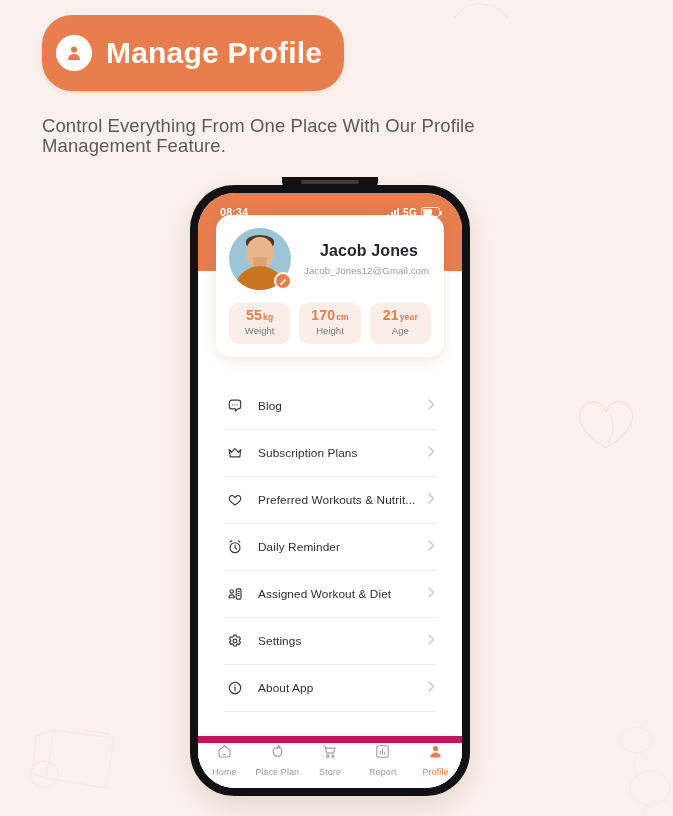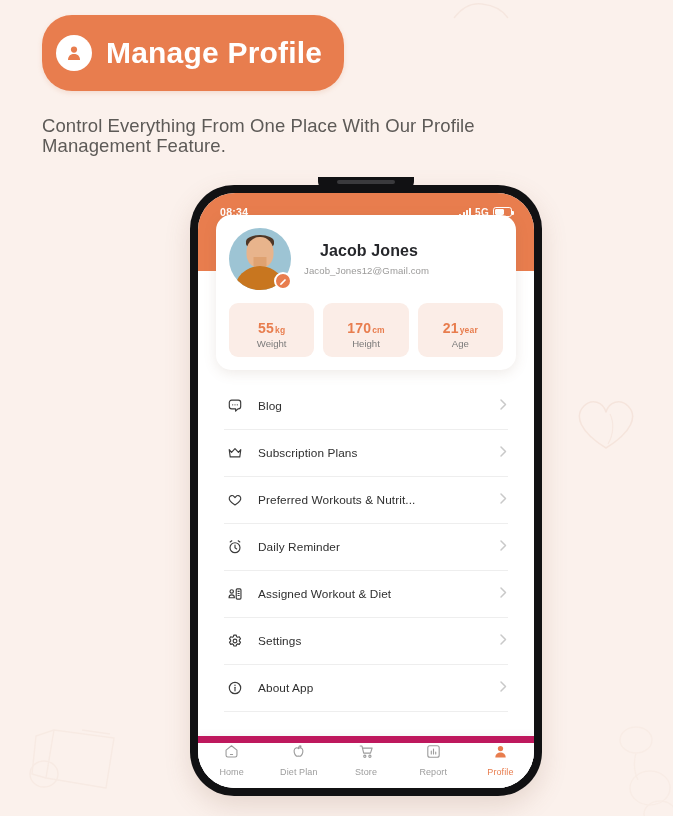--- a/index.html
+++ b/index.html
@@ -40,21 +40,21 @@
   
   .subtitle {
     position: absolute; left: 42px; top: 116px; width: 530px;
     font-size: 18.5px; line-height: 20px; color: #5d5a57;
     letter-spacing: .1px;
   }
 
   
   .phone {
     position: absolute; left: 190px; top: 185px;
-    width: 352px; height: 611px;
+    width: 280px; height: 611px;
     background: #111113;
     border-radius: 44px;
     padding: 8px;
     box-shadow: 0 10px 26px rgba(140,95,70,.18);
   }
   .phone-screen {
     position: relative; width: 100%; height: 100%;
     border-radius: 37px; overflow: hidden;
     background: #ffffff;
     display: flex; flex-direction: column;
@@ -141,21 +141,21 @@
     width: 18px; height: 18px; border-radius: 50%;
     background: #E87D4E; border: 2px solid #fff;
     display: flex; align-items: center; justify-content: center;
   }
   .profile-name { font-size: 16px; font-weight: bold; color: #26272b; letter-spacing:.1px;margin-left:16px; }
   .profile-email { font-size: 9.6px; color: #9b9a99; margin-top: 5px; letter-spacing:.1px; }
 
   .stats-row { display: flex; gap: 9px; margin-top: 13px; }
   .stat {
     flex: 1 1 0; background: #FBEDE7; border-radius: 9px;
-    padding: 17px 4px 8px; text-align: center;
+    padding: 4px 4px 8px; text-align: center;
   }
   .stat-value { font-size: 14px; font-weight: bold; color: #E87D4E; letter-spacing:.2px; }
   .stat-value .unit { font-size: 8.5px; font-weight: bold; margin-left: 1px; }
   .stat-label { font-size: 9.6px; color: #7b7b7b; margin-top: 2px; }
 
   
   .menu {
     margin-top: 112px; padding: 0 26px;
     flex: 1 1 auto; overflow: hidden;
   }
@@ -440,21 +440,21 @@
           </div>
 
           <div class="nav-item">
             <span>
               <svg width="17" height="17" viewBox="0 0 20 20" fill="none" stroke="currentColor" stroke-width="1.3" stroke-linejoin="round">
                 <path d="M10 6.6c-1.2-1.3-3.4-1.3-4.5.4-1.4 2.1-.5 6 1.6 8 .9.9 2 .4 2.9.4s2 .5 2.9-.4c2.1-2 3-5.9 1.6-8-1.1-1.7-3.3-1.7-4.5-.4Z"></path>
                 <path d="M10 6.4V4.4"></path>
                 <path d="M10.3 4.3c.8-.9 2-1 2.6-.8.1.8-.5 1.9-1.5 2.2"></path>
               </svg>
             </span>
-            <span class="nav-label">Diet Plan</span>
+            <span class="nav-label">Place Plan</span>
           </div>
 
           <div class="nav-item">
             <span>
               <svg width="17" height="17" viewBox="0 0 20 20" fill="none" stroke="currentColor" stroke-width="1.3" stroke-linecap="round" stroke-linejoin="round">
                 <path d="M2.6 3.6h2.1l2 8.3h8l1.9-5.9H5.4"></path>
                 <circle cx="8" cy="15.6" r="1.3"></circle>
                 <circle cx="14" cy="15.6" r="1.3"></circle>
               </svg>
             </span>

